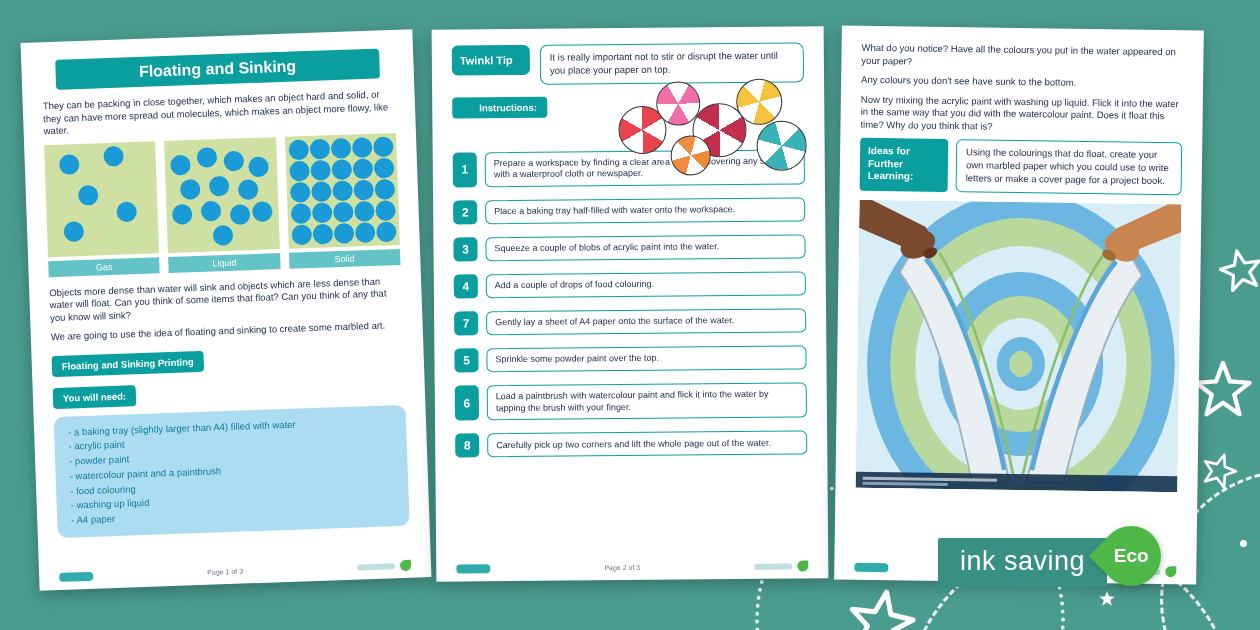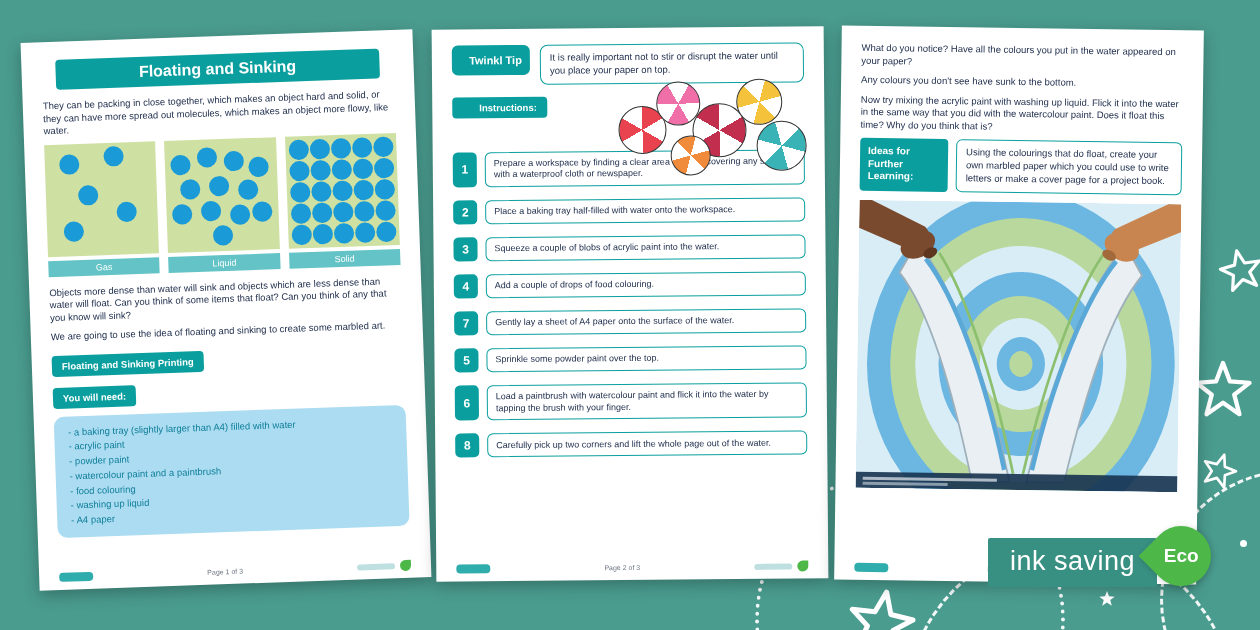--- a/index.html
+++ b/index.html
@@ -44,21 +44,21 @@
              align-items:center; justify-content:space-between; }
   .footer-pill { width:34px; height:9px; background:#0a9e9e; border-radius:4px; opacity:.85; }
   .footer-page { font-size:7px; color:#6b7280; }
   .footer-right { display:flex; align-items:center; gap:5px; }
   .footer-bar { width:38px; height:6px; background:#bfe0e0; border-radius:3px; }
   .leaf-dot { width:11px; height:11px; background:#4db848; border-radius:50% 0 50% 50%; }
 
   
   .tip-row { display:flex; gap:10px; align-items:flex-start; }
   .tip-badge { background:#0a9e9e; color:#fff; font-weight:bold; font-size:11px;
-               padding:9px 8px; border-radius:6px; min-width:78px; text-align:right; }
+               padding:9px 8px; border-radius:6px; min-width:78px; text-align:left; }
   .tip-text { flex:1; border:1.5px solid #0a9e9e; border-radius:8px; padding:6px 9px;
               font-size:9.5px; line-height:1.35; }
   .balls { position:absolute; top:52px; right:16px; width:190px; height:96px; }
   .ball { position:absolute; border-radius:50%; border:1.5px solid #333; }
   .steps { margin-top:28px; }
   .step { display:flex; gap:8px; margin-bottom:13px; align-items:stretch; }
   .step-num { width:24px; min-height:24px; background:#0a9e9e; color:#fff; font-weight:bold;
               font-size:12px; border-radius:5px; display:flex; align-items:center;
               justify-content:center; flex:0 0 24px; }
   .step-text { flex:1; border:1.5px solid #0a9e9e; border-radius:6px; padding:5px 8px;
@@ -67,21 +67,21 @@
   
   .ideas-row { display:flex; gap:8px; margin:7px 0 9px 0; }
   .ideas-badge { background:#0a9e9e; color:#fff; font-weight:bold; font-size:10px;
                  line-height:1.25; padding:7px 8px; border-radius:4px; width:88px; flex:0 0 88px; }
   .ideas-text { flex:1; border:1.5px solid #0a9e9e; border-radius:6px; padding:6px 9px;
                 font-size:9.5px; line-height:1.35; }
   .illustration { position:relative; width:100%; height:288px; margin-top:4px; overflow:hidden; }
   .illustration svg { width:100%; height:100%; display:block; }
 
   
-  .eco-wrap { position:absolute; z-index:3; left:988px; top:538px; display:flex; align-items:center; }
+  .eco-wrap { position:absolute; z-index:3; left:938px; top:538px; display:flex; align-items:center; }
   .ink-box { background:#389082; color:#fff; font-size:27px; padding:8px 22px 10px 22px;
              border-radius:2px; letter-spacing:.5px; }
   .eco-leaf { width:60px; height:60px; background:#4db848; border-radius:0 50% 50% 50%;
               transform:rotate(-45deg); margin-left:-6px; margin-top:-14px;
               display:flex; align-items:center; justify-content:center;
               box-shadow:0 2px 6px rgba(0,0,0,.2); }
   .eco-leaf span { transform:rotate(45deg); color:#fff; font-weight:bold; font-size:19px; }
 </style>
 </head>
 <body>

